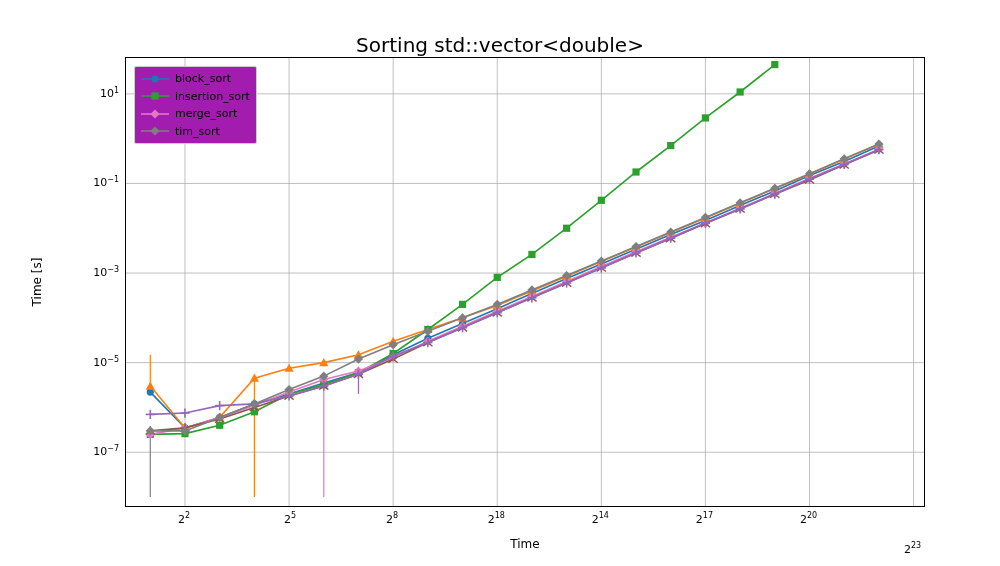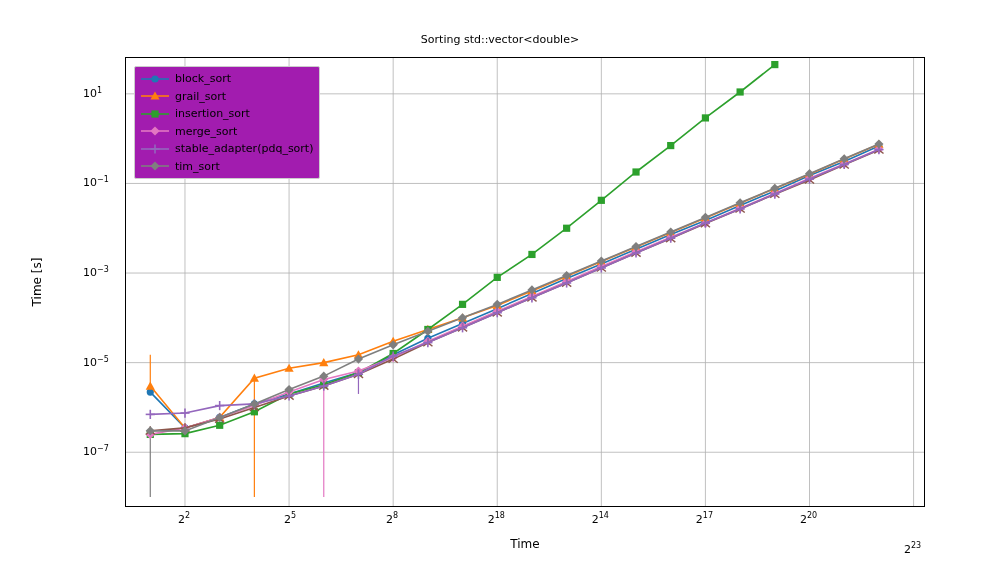--- a/index.html
+++ b/index.html
@@ -16,21 +16,21 @@
     position: relative;
     width: 1000px;
     height: 566px;
   }
   .title {
     position: absolute;
     top: 33px;
     left: 0;
     width: 1000px;
     text-align: center;
-    font-size: 11px;
+    font-size: 20px;
   }
   .plot-area {
     position: absolute;
     left: 125px;
     top: 57px;
     width: 800px;
     height: 450px;
     border: 1px solid #000;
     box-sizing: border-box;
     overflow: visible;
@@ -38,21 +38,21 @@
   .grid line {
     stroke: #b0b0b0;
     stroke-width: 0.8;
   }
   .axis-tick {
     position: absolute;
     font-size: 11px;
     white-space: nowrap;
   }
   .x-tick { transform: translateX(-50%); }
-  .y-tick { transform: translateY(-50%); text-align: left; }
+  .y-tick { transform: translateY(-50%); text-align: right; }
   .x-label {
     position: absolute;
     left: 125px;
     width: 800px;
     text-align: center;
     bottom: 15px;
     font-size: 12px;
   }
   .y-label {
     position: absolute;
@@ -371,53 +371,34 @@
             <svg width="28" height="14">
               <line x1="0" y1="7" x2="28" y2="7" stroke="#1f77b4" stroke-width="1.6"></line>
               <circle cx="14" cy="7" r="3.6" fill="#1f77b4"></circle>
             </svg>
           </span>
           <span>block_sort</span>
         </div>
         <div class="legend-row">
           <span class="legend-swatch">
             <svg width="28" height="14">
-              <line x1="0" y1="7" x2="28" y2="7" stroke="#ff7f0e" stroke-width="1.6"></line>
-              <path d="M 14 2.4 L 18.6 10.6 L 9.4 10.6 Z" fill="#ff7f0e"></path>
-            </svg>
-          </span>
-          <span>grail_sort</span>
-        </div>
-        <div class="legend-row">
-          <span class="legend-swatch">
-            <svg width="28" height="14">
               <line x1="0" y1="7" x2="28" y2="7" stroke="#2ca02c" stroke-width="1.6"></line>
               <rect x="10.4" y="3.4" width="7.2" height="7.2" fill="#2ca02c"></rect>
             </svg>
           </span>
           <span>insertion_sort</span>
         </div>
         <div class="legend-row">
           <span class="legend-swatch">
             <svg width="28" height="14">
               <line x1="0" y1="7" x2="28" y2="7" stroke="#e377c2" stroke-width="1.6"></line>
               <path d="M 14 2.4 L 18.6 7 L 14 11.6 L 9.4 7 Z" fill="#e377c2"></path>
             </svg>
           </span>
           <span>merge_sort</span>
-        </div>
-        <div class="legend-row">
-          <span class="legend-swatch">
-            <svg width="28" height="14">
-              <line x1="0" y1="7" x2="28" y2="7" stroke="#9467bd" stroke-width="1.6"></line>
-              <line x1="9.4" y1="7" x2="18.6" y2="7" stroke="#9467bd" stroke-width="1.6"></line>
-              <line x1="14" y1="2.4" x2="14" y2="11.6" stroke="#9467bd" stroke-width="1.6"></line>
-            </svg>
-          </span>
-          <span>stable_adapter(pdq_sort)</span>
         </div>
         <div class="legend-row">
           <span class="legend-swatch">
             <svg width="28" height="14">
               <line x1="0" y1="7" x2="28" y2="7" stroke="#7f7f7f" stroke-width="1.6"></line>
               <path d="M 14 2.4 L 18.6 7 L 14 11.6 L 9.4 7 Z" fill="#7f7f7f"></path>
             </svg>
           </span>
           <span>tim_sort</span>
         </div>

